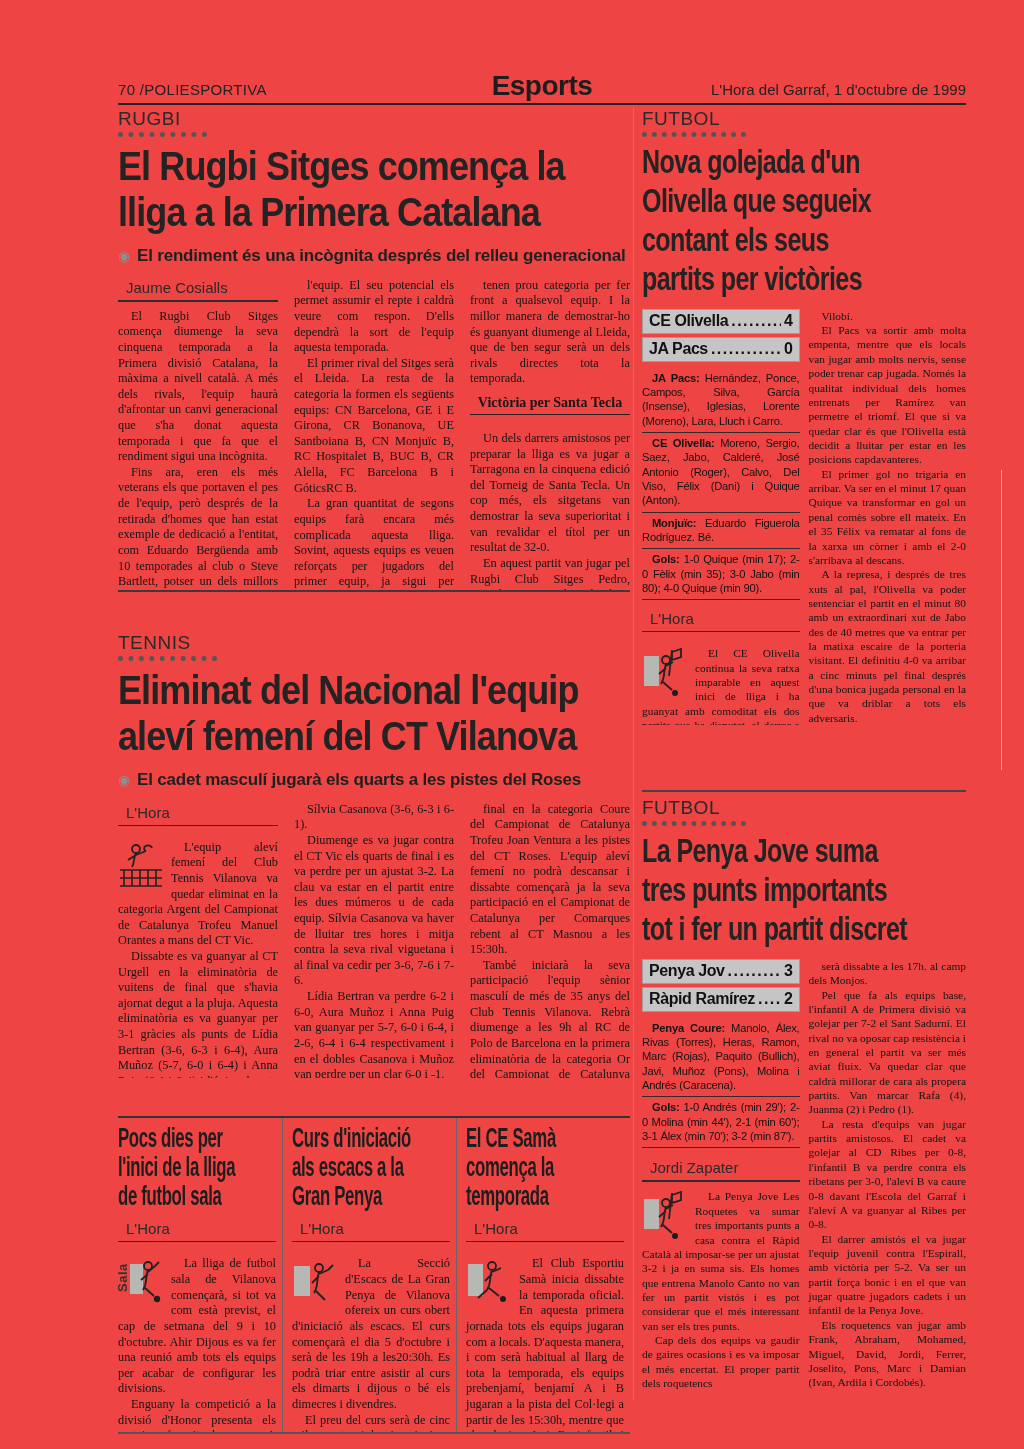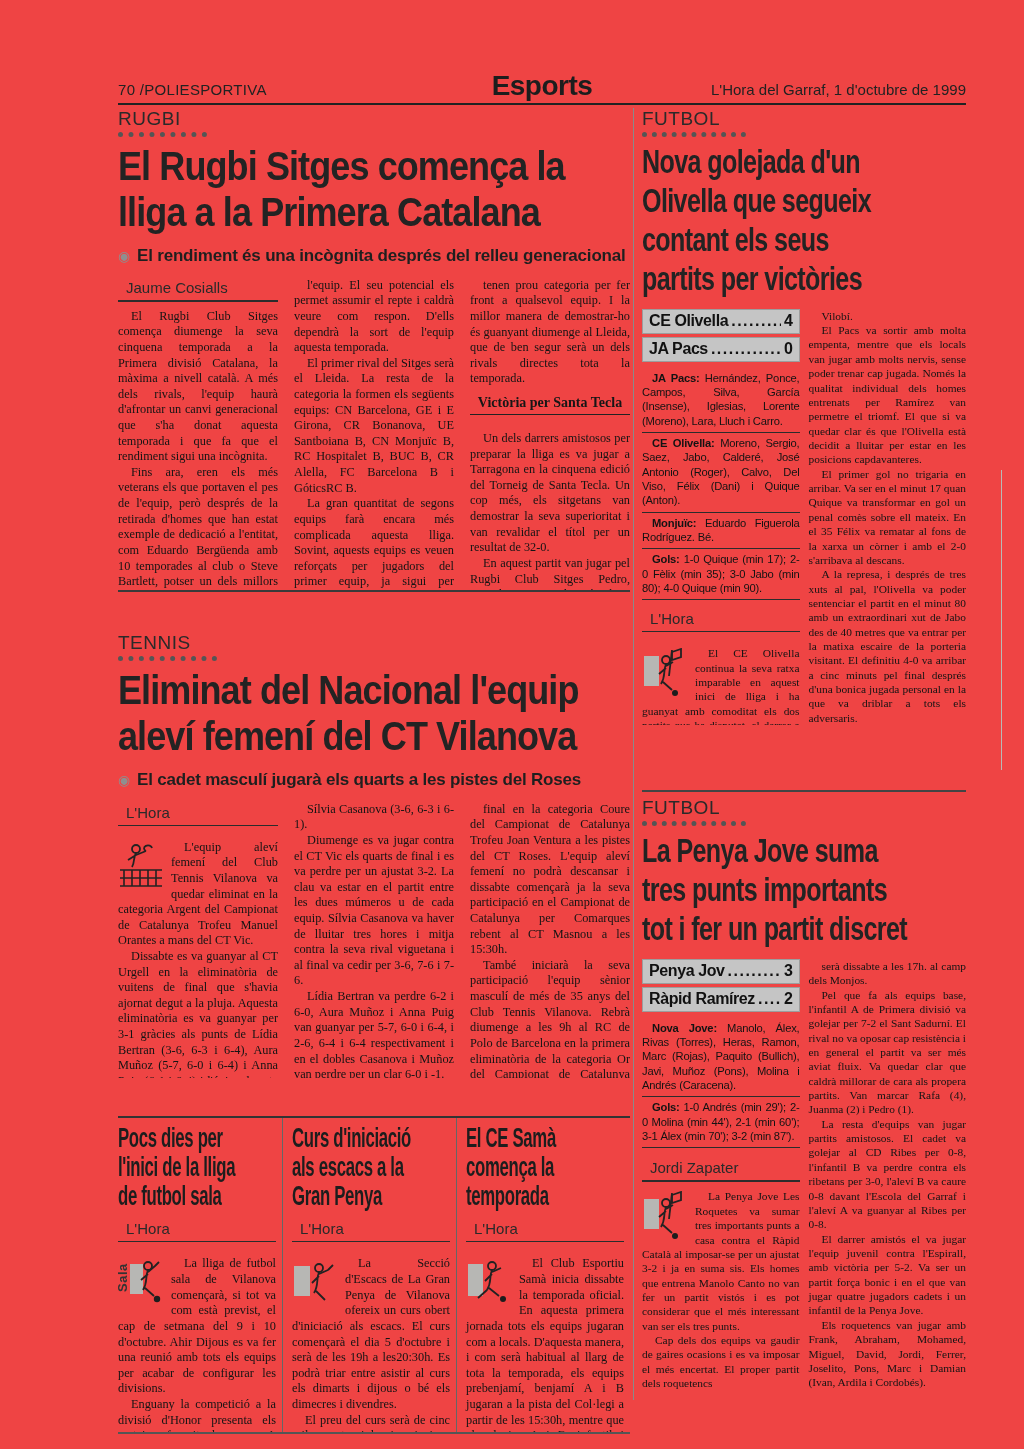--- a/index.html
+++ b/index.html
@@ -328,21 +328,21 @@
               <span class="dots"></span>
               <span>3</span>
             </div>
             <div class="scorerow">
               <span>Ràpid Ramírez</span>
               <span class="dots"></span>
               <span>2</span>
             </div>
           </div>
           <div class="lineup">
-            <b>Nova Jove:</b>
+            <b>Penya Coure:</b>
             <span>Manolo, Álex, Rivas (Torres), Heras, Ramon, Marc (Rojas), Paquito (Bullich), Javi, Muñoz (Pons), Molina i Andrés (Caracena).</span>
           </div>
           <div class="lineup">
             <b>Gols:</b>
             <span>1-0 Andrés (min 29'); 2-0 Molina (min 44'), 2-1 (min 60'); 3-1 Álex (min 70'); 3-2 (min 87').</span>
           </div>
           <div class="byline" style="margin-top:10px;">Jordi Zapater</div>
           <div class="body">
             <span class="drop-icon">
               <svg width="46" height="50" viewBox="0 0 46 50">

